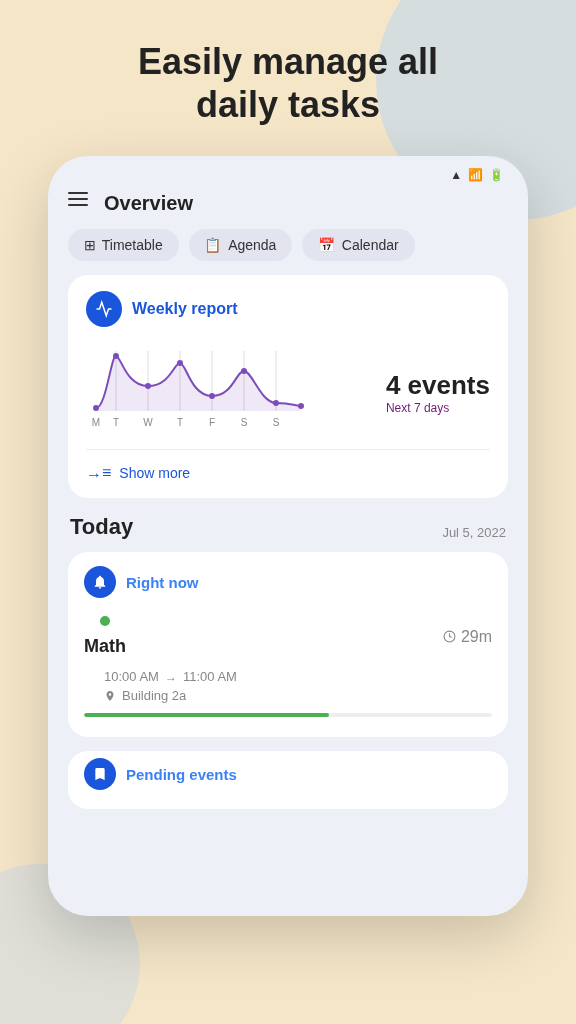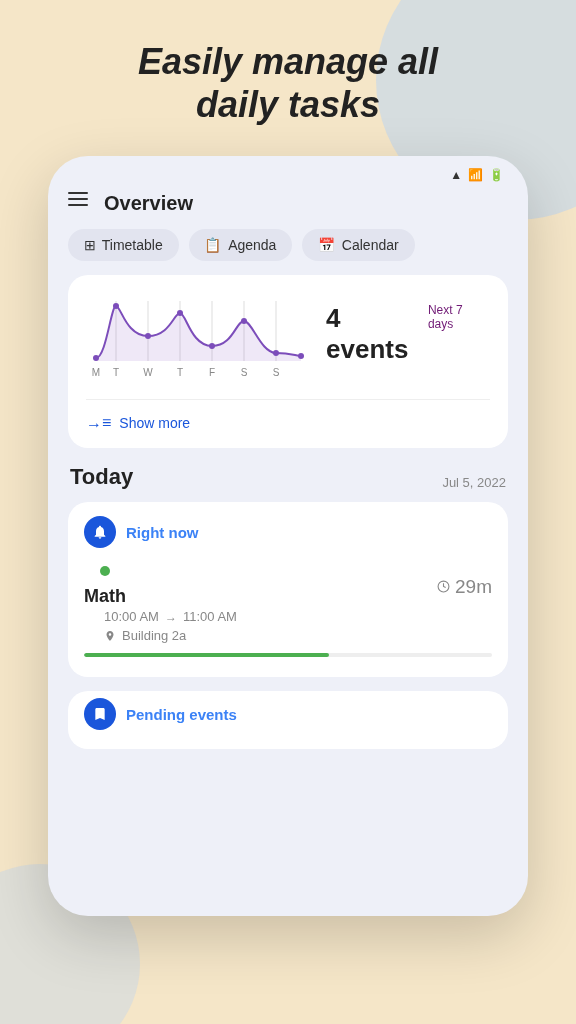--- a/index.html
+++ b/index.html
@@ -39,21 +39,20 @@
     
     .hero-title {
       position: relative;
       text-align: center;
       padding: 40px 60px 30px;
       font-size: 36px;
       font-weight: 800;
       color: #222;
       line-height: 1.2;
       z-index: 2;
-      font-style: italic;
     }
 
     
     .phone {
       position: relative;
       margin: 0 auto;
       width: 480px;
       min-height: 760px;
       background: #eef0f8;
       border-radius: 40px;
@@ -174,21 +173,21 @@
       align-items: flex-end;
       gap: 0;
     }
 
     .chart-svg-container {
       flex: 1;
     }
 
     .chart-stats {
       display: flex;
-      flex-direction: row;
+      flex-direction: column;
       justify-content: center;
       padding-left: 20px;
       padding-bottom: 20px;
     }
 
     .events-count {
       font-size: 26px;
       font-weight: 700;
       color: #222;
     }
@@ -296,30 +295,30 @@
     .event-name {
       font-size: 18px;
       font-weight: 600;
       color: #222;
     }
 
     .event-time-badge {
       display: flex;
       align-items: center;
       gap: 5px;
-      font-size: 19px;
+      font-size: 16px;
       color: #888;
     }
 
     .event-time-row {
       display: flex;
       align-items: center;
       gap: 6px;
       padding-left: 20px;
-      margin-top: 2px;
+      margin-top: 12px;
     }
 
     .event-time-text {
       font-size: 13px;
       color: #888;
     }
 
     .arrow-right {
       font-size: 12px;
       color: #888;
@@ -410,20 +409,28 @@
         <span class="tab-icon">📋</span>
         <span>Agenda</span>
       </div>
       <div class="tab">
         <span class="tab-icon">📅</span>
         <span>Calendar</span>
       </div>
     </div>
 
     <div class="card">
+      <div class="card-header">
+        <div class="card-icon-circle">
+          <svg width="18" height="18" viewBox="0 0 24 24" fill="white">
+            <polyline points="22 12 18 12 15 21 9 3 6 12 2 12" stroke="white" stroke-width="2" fill="none"></polyline>
+          </svg>
+        </div>
+        <span class="card-title">Weekly report</span>
+      </div>
 
       <div class="chart-area">
         <div class="chart-svg-container">
           <svg width="220" height="90" viewBox="0 0 220 90">
 
             <line x1="30" y1="10" x2="30" y2="70" stroke="#ddd" stroke-width="1"></line>
             <line x1="62" y1="10" x2="62" y2="70" stroke="#ddd" stroke-width="1"></line>
             <line x1="94" y1="10" x2="94" y2="70" stroke="#ddd" stroke-width="1"></line>
             <line x1="126" y1="10" x2="126" y2="70" stroke="#ddd" stroke-width="1"></line>
             <line x1="158" y1="10" x2="158" y2="70" stroke="#ddd" stroke-width="1"></line>

